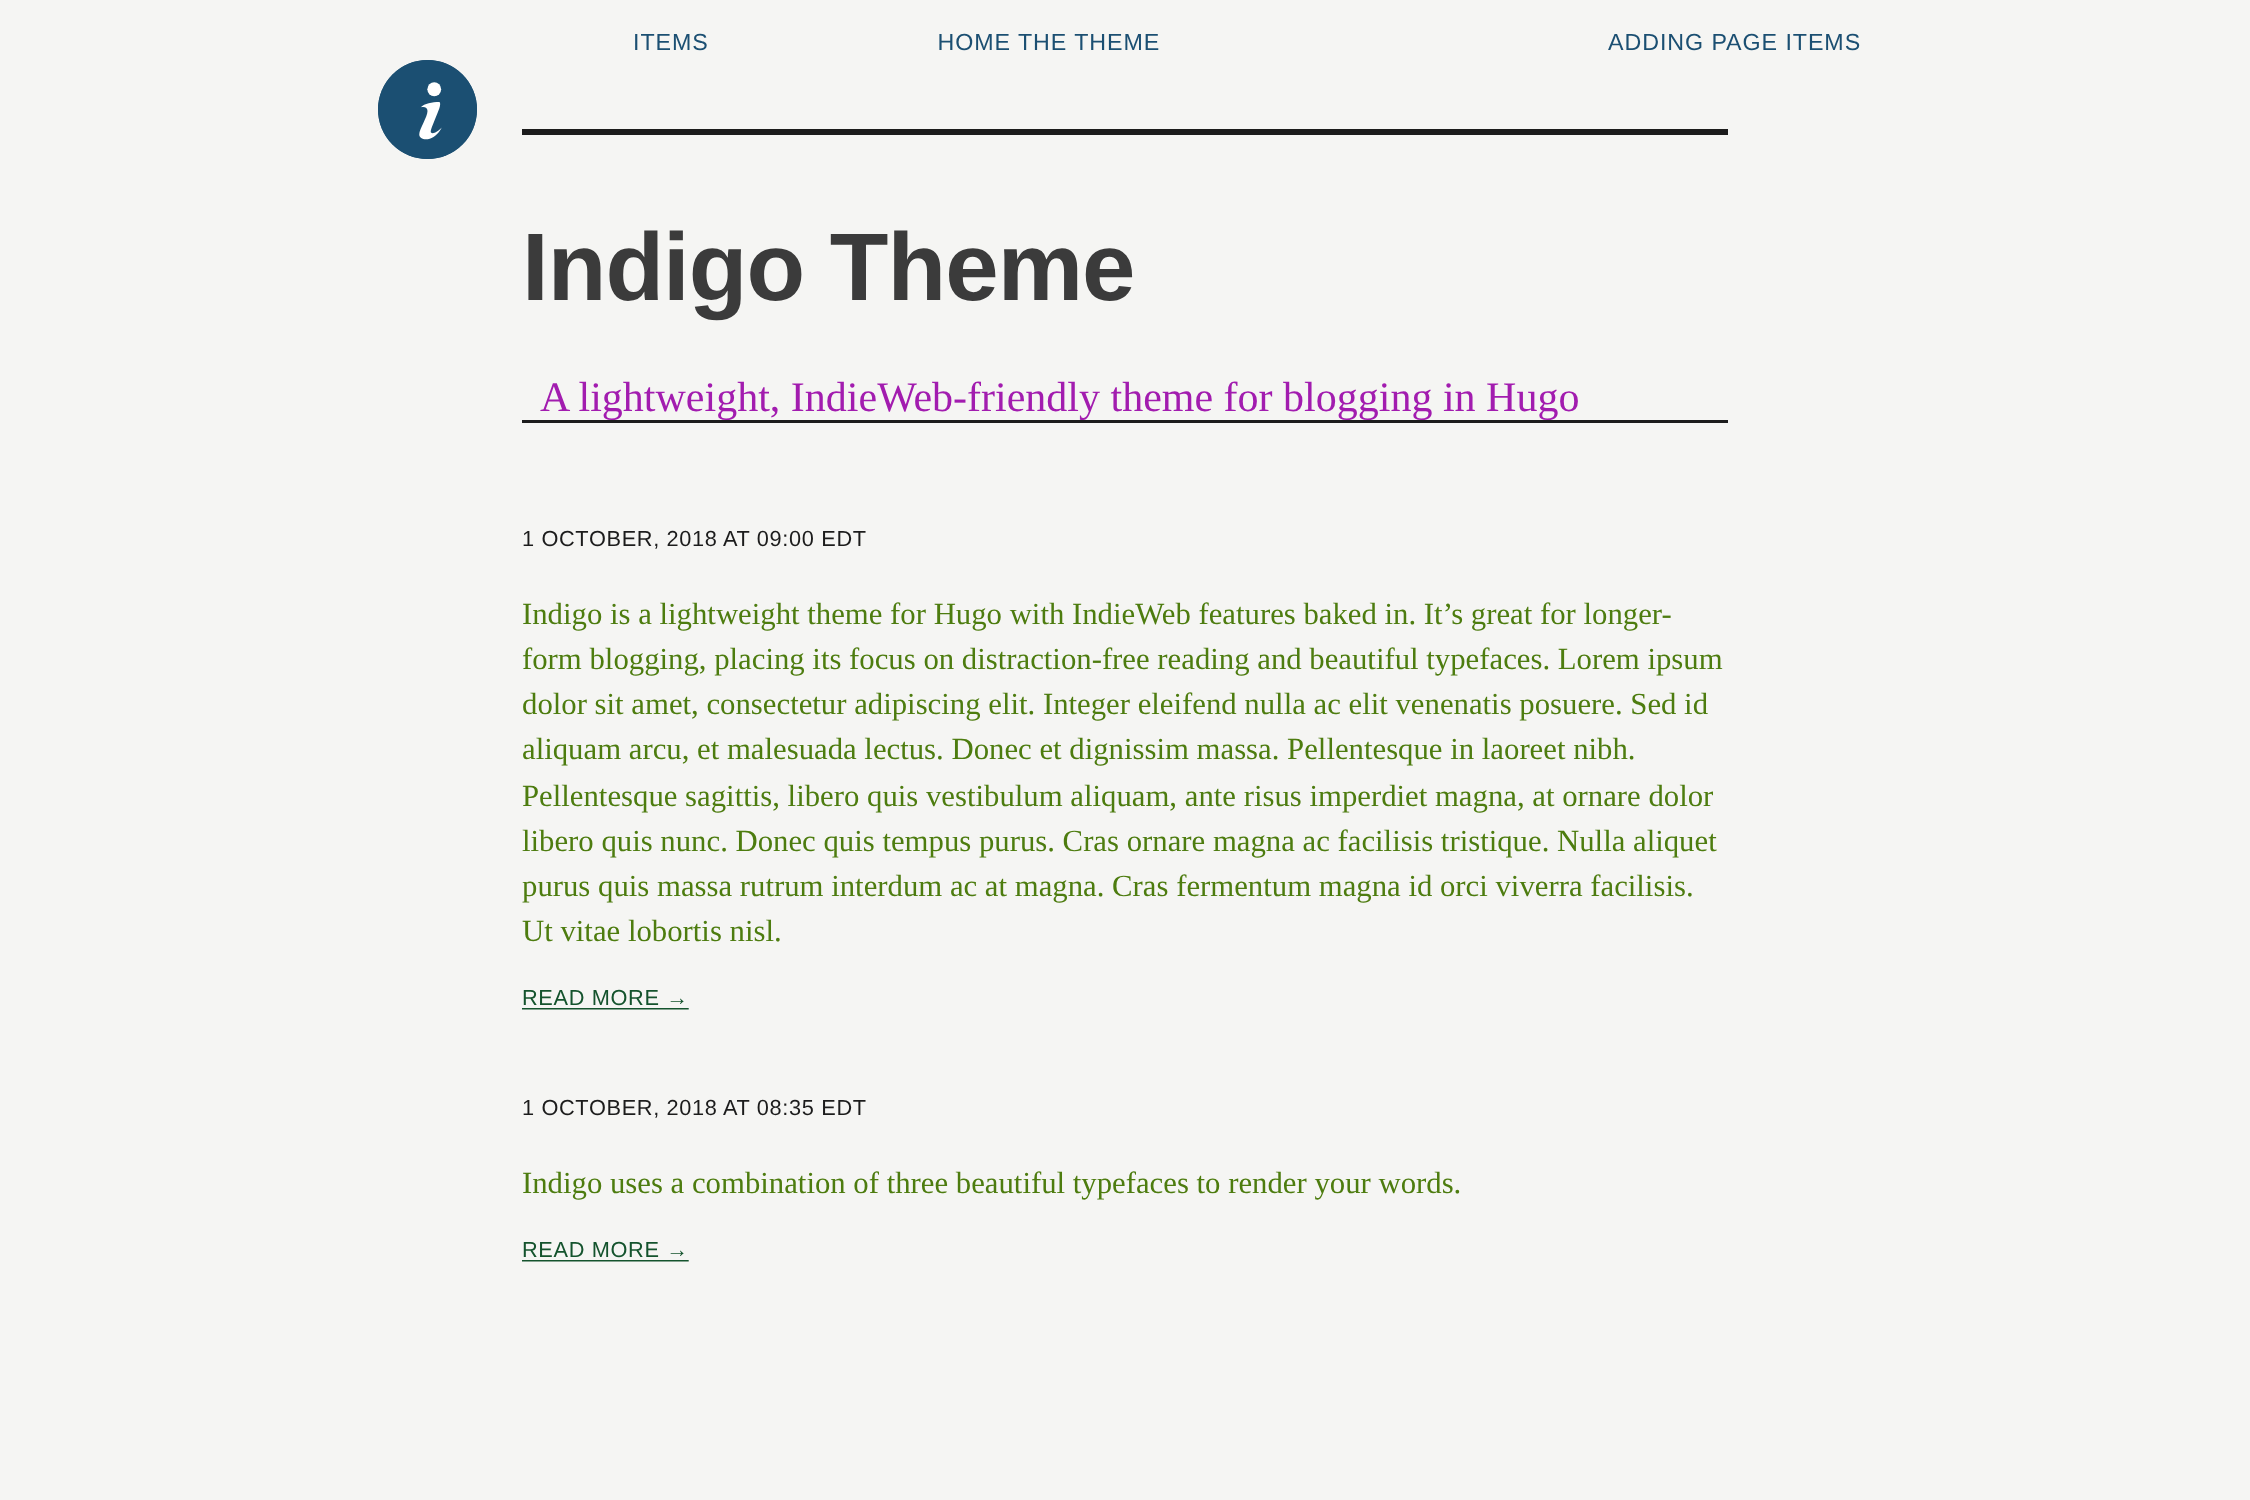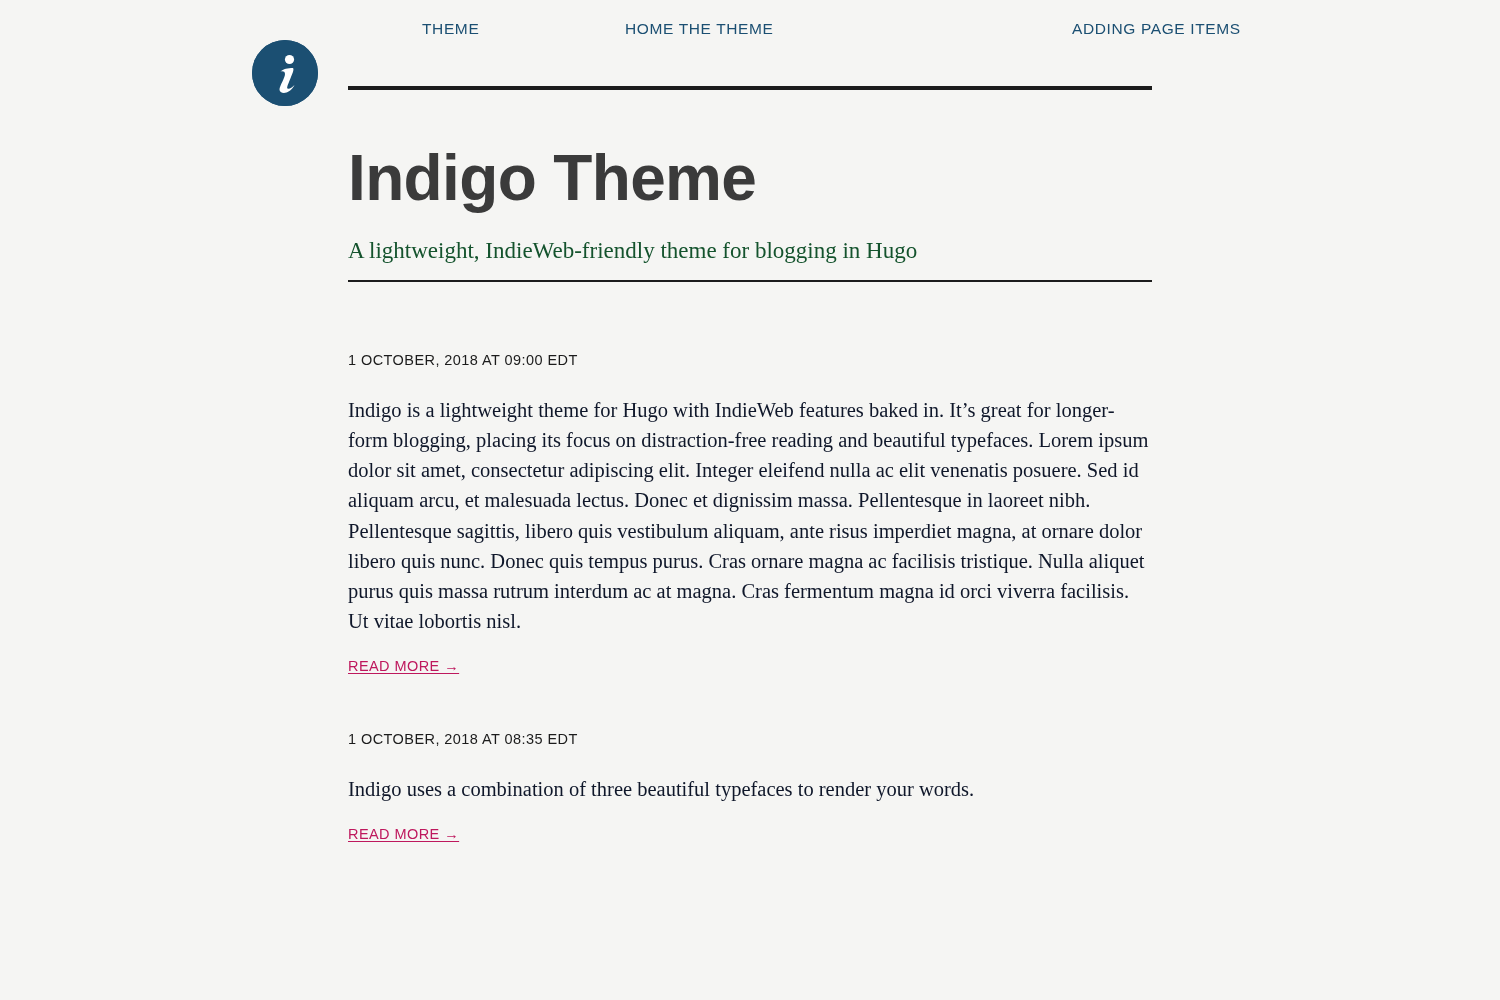--- a/index.html
+++ b/index.html
@@ -92,24 +92,24 @@
     font-size: 64px;
     line-height: 1.1;
     letter-spacing: -0.01em;
     color: #3b3b3b;
   }
 
   .site-tagline {
     position: absolute;
     top: 238px;
     left: 0;
-    margin: 0;
+    margin: 12px;
     font-family: "Liberation Serif", serif;
-    font-size: 23px;
-    color: #14532d;
+    font-size: 28px;
+    color: #a21caf;
   }
 
   .rule-thin {
     position: absolute;
     left: 348px;
     top: 280px;
     width: 804px;
     height: 2px;
     background: #1c1c1c;
   }
@@ -145,31 +145,31 @@
     font-size: 14.5px;
     letter-spacing: 0.03em;
     color: #1c1c1c;
   }
 
   .post-body {
     margin: 27px 0 0 0;
     font-family: "Liberation Serif", serif;
     font-size: 20.5px;
     line-height: 1.47;
-    color: #0f172a;
+    color: #4d7c0f;
     text-align: left;
   }
 
   .read-more {
     display: inline-block;
     margin-top: 22px;
     font-family: "Liberation Sans", sans-serif;
     font-size: 14.5px;
     letter-spacing: 0.03em;
-    color: #be185d;
+    color: #14532d;
     text-decoration: underline;
     text-underline-offset: 2px;
   }
 
   .post + .post { margin-top: 24px; }
 </style>
 </head>
 <body>
 
 <div class="page">
@@ -178,21 +178,21 @@
 
     <div class="logo">
       <svg width="66" height="66" viewBox="0 0 66 66">
         <circle cx="33" cy="33" r="33" fill="#1b4f72"></circle>
         <circle cx="37.5" cy="19.5" r="4.6" fill="#ffffff"></circle>
         <path d="M41 28 C36 28 31 29 28.5 31.5 C31 31 33 31.5 33 34 C33 38 27.5 46 27.5 49.5 C27.5 52.5 31 53.5 34.5 52.5 C38 51.5 41 48 42.5 45 C40 47.5 37 49.5 35.5 48.5 C34.5 47.8 36 44.5 38 39.5 C40 34.5 42.5 29.5 41 28 Z" fill="#ffffff"></path>
       </svg>
     </div>
 
     <nav class="nav">
-      <a class="nav-item-home" href="#">THEME</a>
+      <a class="nav-item-home" href="#">ITEMS</a>
       <a class="nav-item-about" href="#">HOME THE THEME</a>
       <a class="nav-item-adding" href="#">ADDING PAGE ITEMS</a>
     </nav>
 
     <div class="rule-thick"></div>
   </div>
 
   <div class="content">
     <h1 class="site-title">Indigo Theme</h1>
     <p class="site-tagline">A lightweight, IndieWeb-friendly theme for blogging in Hugo</p>

